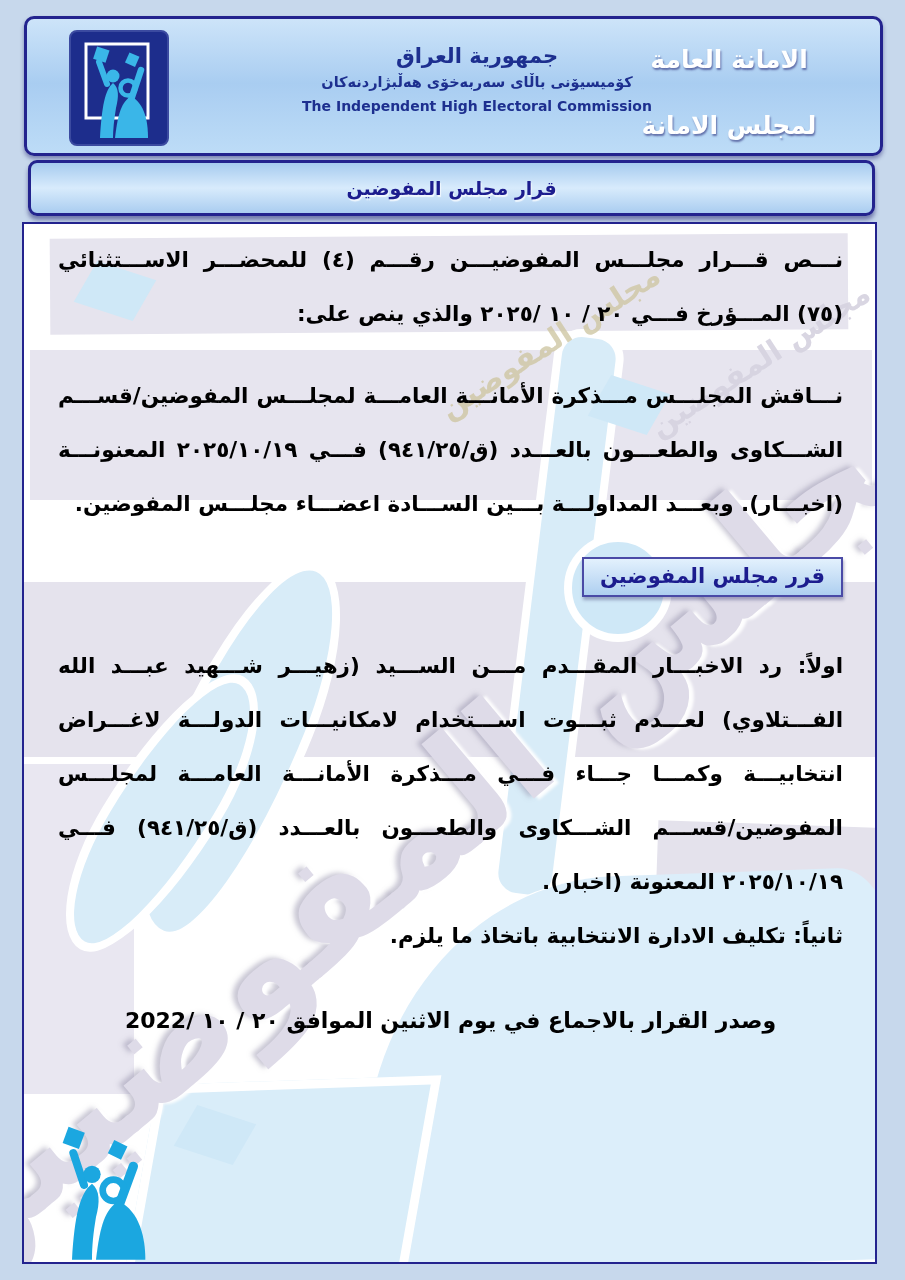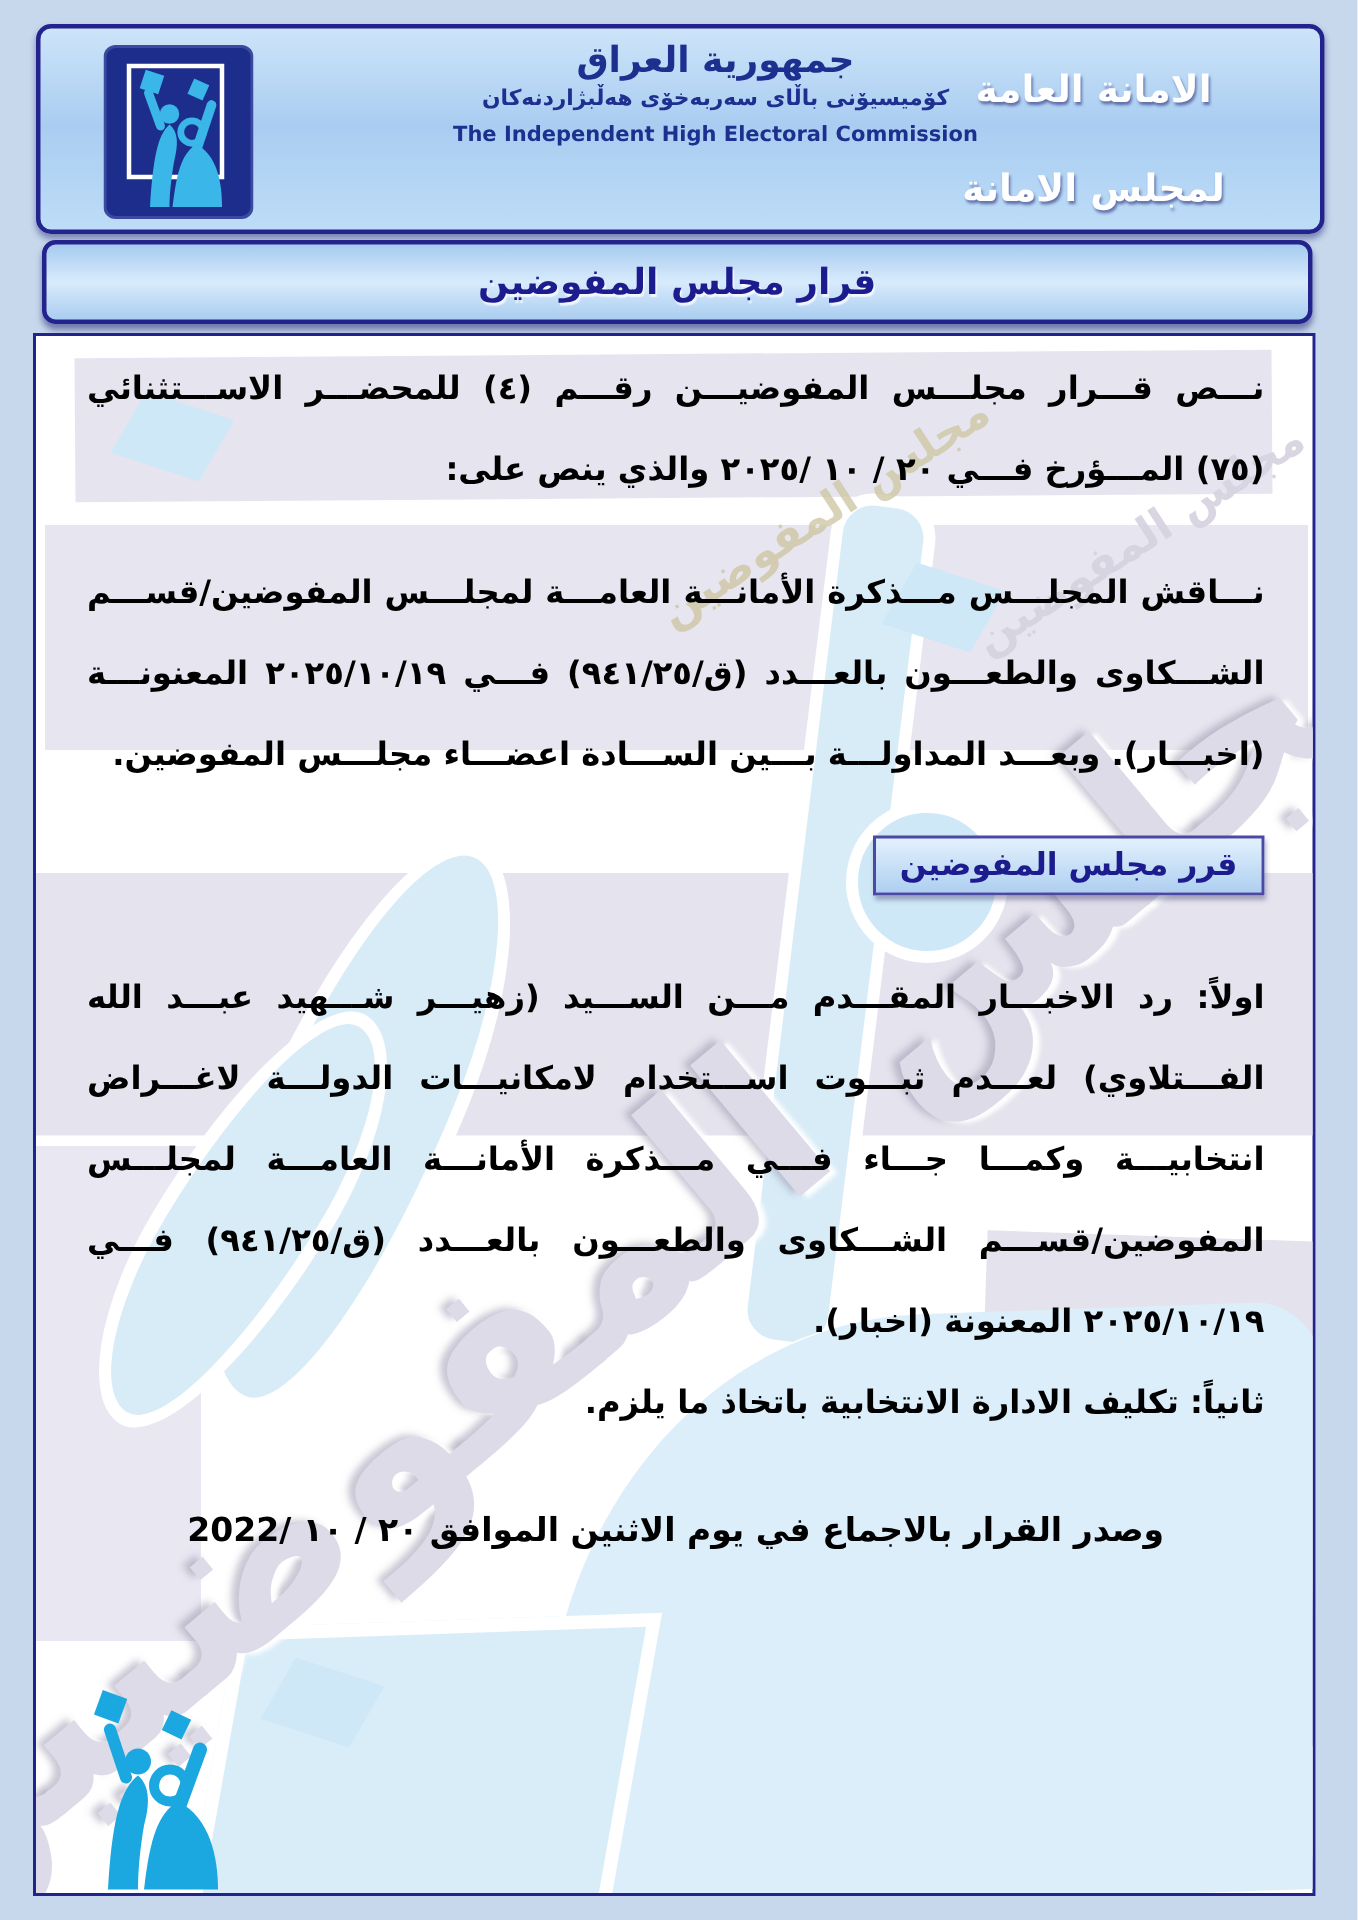--- a/index.html
+++ b/index.html
@@ -13,40 +13,40 @@
     position:absolute;left:24px;right:22px;top:16px;height:134px;
     border:3px solid #23238e;border-radius:10px;
     background:linear-gradient(180deg,#cde4f9 0%,#a9cdf1 48%,#bddcf7 100%);
     box-shadow:0 3px 4px rgba(30,30,110,.45);
   }
   .header-logo{position:absolute;left:42px;top:11px;}
   .header-center{
     position:absolute;left:250px;width:400px;top:8px;text-align:center;
     color:#1d2f8f;font-weight:bold;direction:rtl;
   }
-  .header-center .ar1{font-size:24px;line-height:26px;}
+  .header-center .ar1{font-size:21px;line-height:26px;margin-top:16px;}
   .header-center .ar2{font-size:21px;line-height:30px;}
   .header-center .ku{font-size:14.5px;line-height:26px;}
   .header-center .en{font-size:14px;line-height:22px;direction:ltr;}
   .header-right{
     position:absolute;right:26px;top:26px;width:250px;text-align:center;
     color:#ffffff;font-weight:bold;font-size:25px;direction:rtl;
     text-shadow:1px 2px 2px rgba(30,30,110,.55);
   }
   .header-right .l1{margin-bottom:37px;}
   
   .title-bar{
     position:absolute;left:28px;right:30px;top:160px;height:50px;
     border:3px solid #23238e;border-radius:9px;
     background:linear-gradient(180deg,#a6cbef 0%,#d8ebfc 50%,#aacdf0 100%);
     box-shadow:0 4px 4px rgba(30,30,110,.5);
     display:flex;align-items:center;justify-content:center;
   }
   .title-bar .t{
-    color:#1c1c8e;font-weight:bold;font-size:24px;
+    color:#1c1c8e;font-weight:bold;font-size:19px;
     text-shadow:1px 2px 1px rgba(255,255,255,.75);
   }
   
   .content-box{
     position:absolute;left:22px;right:28px;top:222px;bottom:16px;
     border:2px solid #23238e;background:#ffffff;overflow:hidden;
   }
   .patch{position:absolute;z-index:0;}
   .p-lav1{left:26px;top:12px;width:798px;height:96px;background:#e6e4ee;transform:rotate(-.4deg);}
   .p-lav2{left:6px;top:126px;width:842px;height:150px;background:#e7e5ef;}

